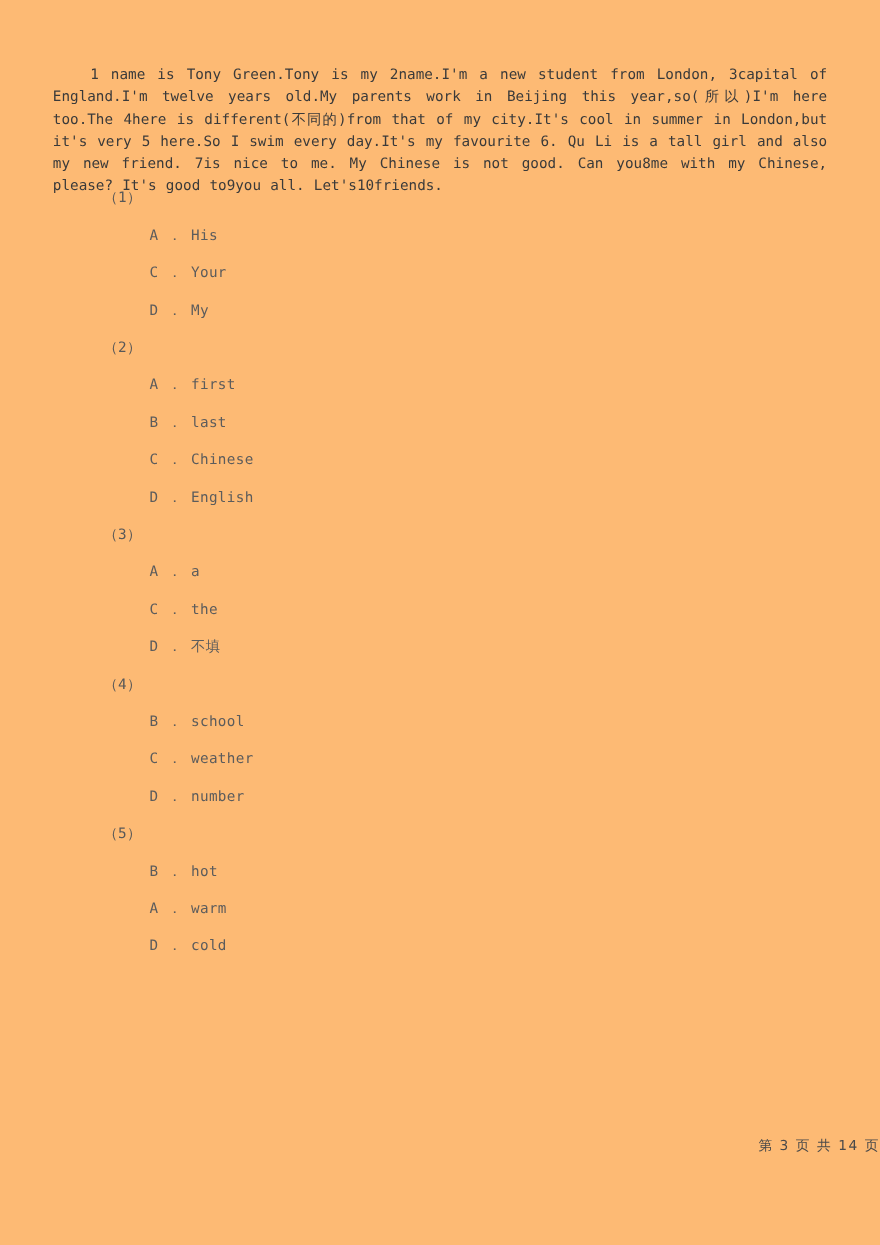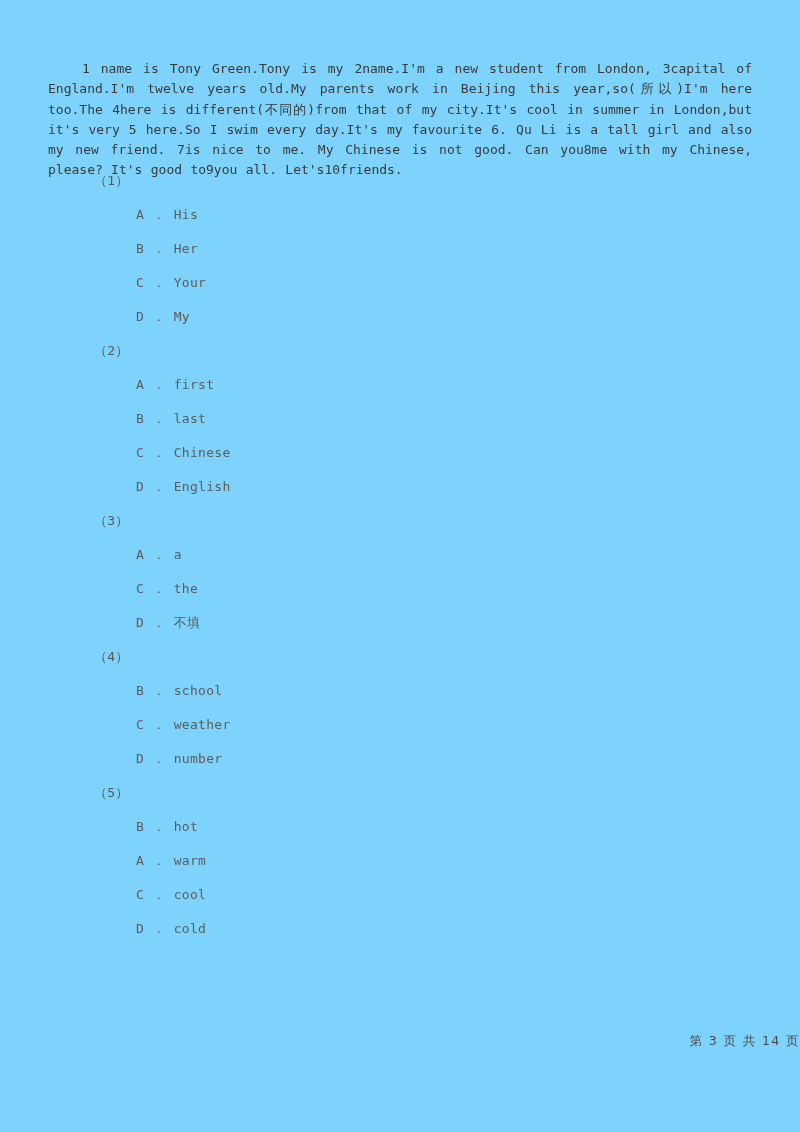--- a/index.html
+++ b/index.html
@@ -15,21 +15,21 @@
     font-family: "Liberation Serif", "DejaVu Serif", serif;
     -webkit-font-smoothing: antialiased;
   }
 
   .page {
     position: absolute;
     left: 0;
     top: 0;
     width: 800px;
     height: 1132px;
-    background: #7dd3fc;
+    background: #fdba74;
     overflow: hidden;
   }
 
   
   .passage {
     position: absolute;
     left: 48px;
     top: 46px;
     width: 704px;
     font-family: "DejaVu Sans Mono", "Liberation Mono", monospace;
@@ -94,21 +94,20 @@
 <body>
 
 <div class="page">
 
   <p class="passage">1 name is Tony Green.Tony is my 2name.I'm a new student from London, 3capital of England.I'm twelve years old.My parents work in Beijing this year,so(所以)I'm here too.The 4here is different(不同的)from that of my city.It's cool in summer in London,but it's very 5 here.So I swim every day.It's my favourite 6. Qu Li is a tall girl and also my new friend. 7is nice to me. My Chinese is not good. Can you8me with my Chinese, please? It's good to9you all. Let's10friends.</p>
 
   <div class="qlist">
       <div class="qgroup">
         <div class="qnum">（1）</div>
         <div class="qopt">A ． His</div>
-        <div class="qopt">B ． Her</div>
         <div class="qopt">C ． Your</div>
         <div class="qopt">D ． My</div>
       </div>
       <div class="qgroup">
         <div class="qnum">（2）</div>
         <div class="qopt">A ． first</div>
         <div class="qopt">B ． last</div>
         <div class="qopt">C ． Chinese</div>
         <div class="qopt">D ． English</div>
       </div>
@@ -121,20 +120,19 @@
       <div class="qgroup">
         <div class="qnum">（4）</div>
         <div class="qopt">B ． school</div>
         <div class="qopt">C ． weather</div>
         <div class="qopt">D ． number</div>
       </div>
       <div class="qgroup">
         <div class="qnum">（5）</div>
         <div class="qopt">B ． hot</div>
         <div class="qopt">A ． warm</div>
-        <div class="qopt">C ． cool</div>
         <div class="qopt">D ． cold</div>
       </div>
     </div>
 
   <div class="footer">第 3 页 共 14 页</div>
 
 </div>
 
 </body></html>

